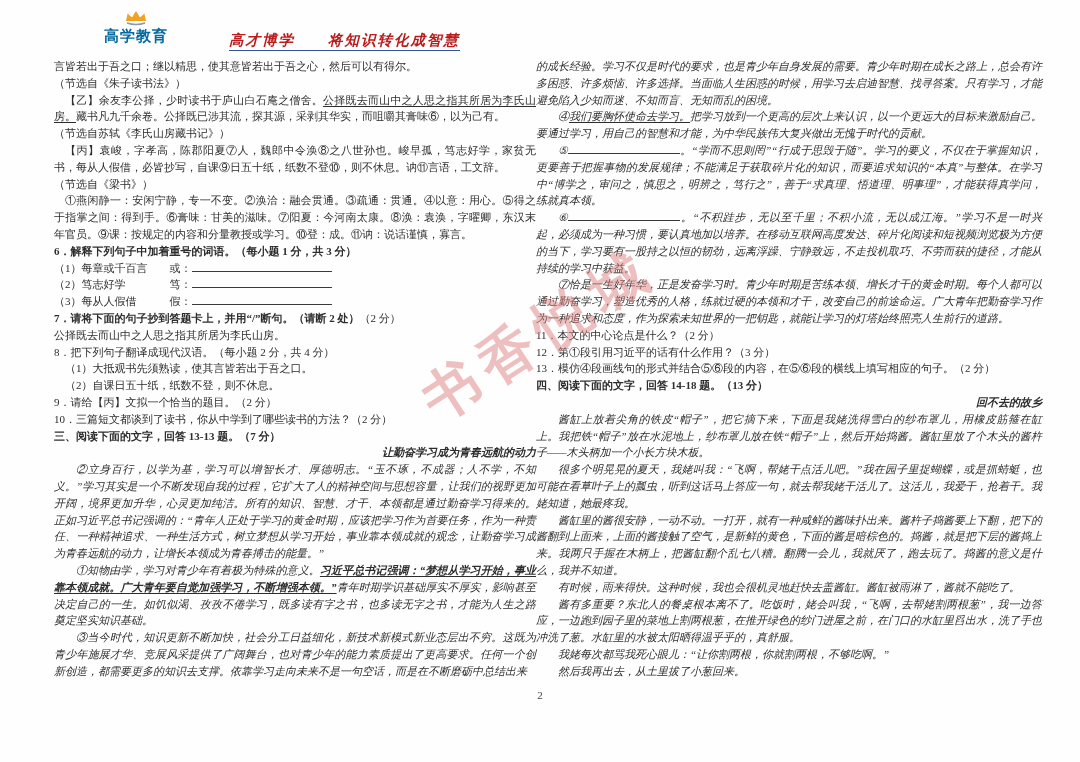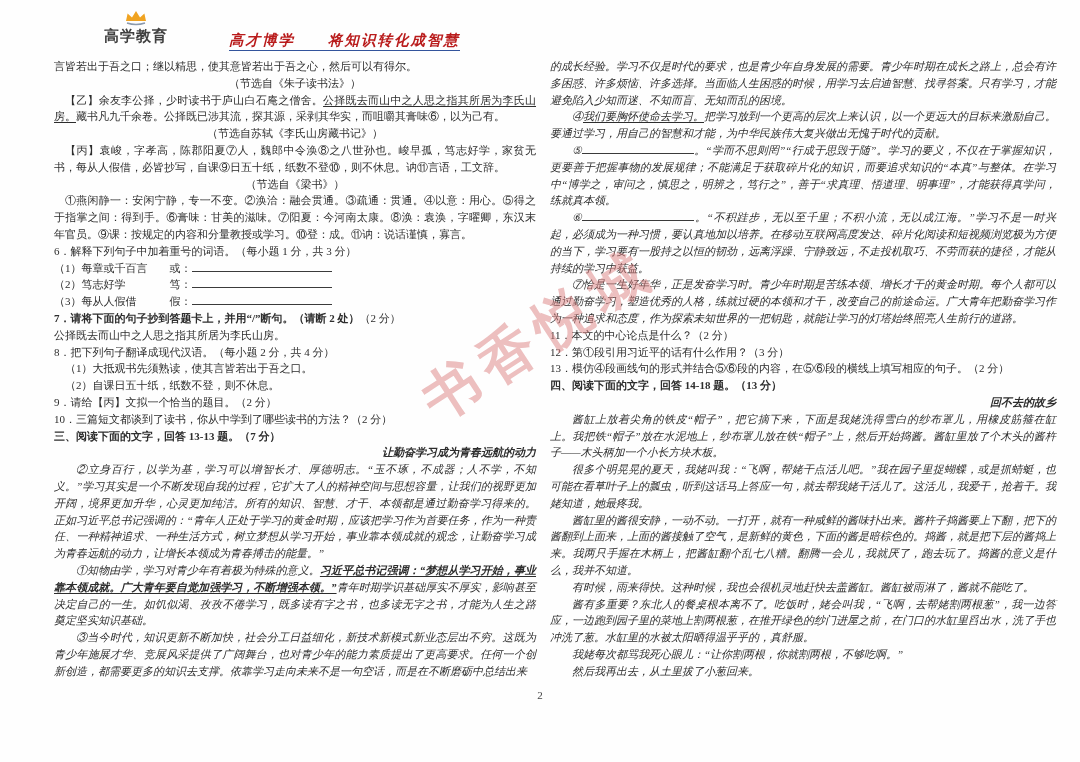--- a/index.html
+++ b/index.html
@@ -10,37 +10,37 @@
     padding:10px 24px 0 54px;
     background:#fefefe;
     font-family:"Liberation Serif","DejaVu Serif",serif;
     font-size:11px;line-height:16.8px;color:#2d2d2d;
     overflow:hidden;
   }
   
   .header{height:46px;position:relative;margin-bottom:2px;}
   .logo{position:absolute;left:50px;top:0;text-align:center;}
   .crown{height:18px;line-height:14px;}
-  .logo-text{font-weight:700;font-size:15px;letter-spacing:1px;color:#404040;font-family:"Liberation Sans","DejaVu Sans",sans-serif;}
+  .logo-text{font-weight:700;font-size:15px;letter-spacing:1px;color:#0369a1;font-family:"Liberation Sans","DejaVu Sans",sans-serif;}
   .slogan{
     position:absolute;left:175px;top:22px;
     color:#b91c1c;font-weight:700;font-style:italic;
     font-size:14.5px;letter-spacing:2px;
     border-bottom:1.5px solid #33549c;padding-bottom:1px;
   }
   
-  .columns{display:flex;gap:14px;}
+  .columns{display:flex;}
   .col{text-align:justify;}
   .col-left{flex:0 0 482px;width:482px;}
   .col-right{flex:0 0 506px;width:506px;}
   .blk{margin:0;}
-  .t-attribution{text-align:center;font-family:Liberation Serif, serif;}
+  .t-attribution{text-align:left;font-family:Liberation Serif, serif;}
   .t-title{text-align:right;font-weight:700;}
   .t-section{font-weight:700;}
-  .bold{font-weight:400;}
+  .bold{font-weight:700;}
   .indent-1{text-indent:1em;}
   .indent-2{text-indent:2em;}
   .kai{font-style:italic;}
   .seg-u{text-decoration:underline;text-underline-offset:2px;}
   .seg-b{font-weight:700;}
   .seg-bu{font-weight:700;text-decoration:underline;text-underline-offset:2px;}
   .seg-e{-webkit-text-emphasis:filled dot under;-webkit-text-emphasis-position:under left;text-emphasis:filled dot under;text-emphasis-position:under left;}
   .blank{display:inline-block;border-bottom:1px solid #3a3a3a;height:11px;vertical-align:baseline;}
   
   .watermark{

